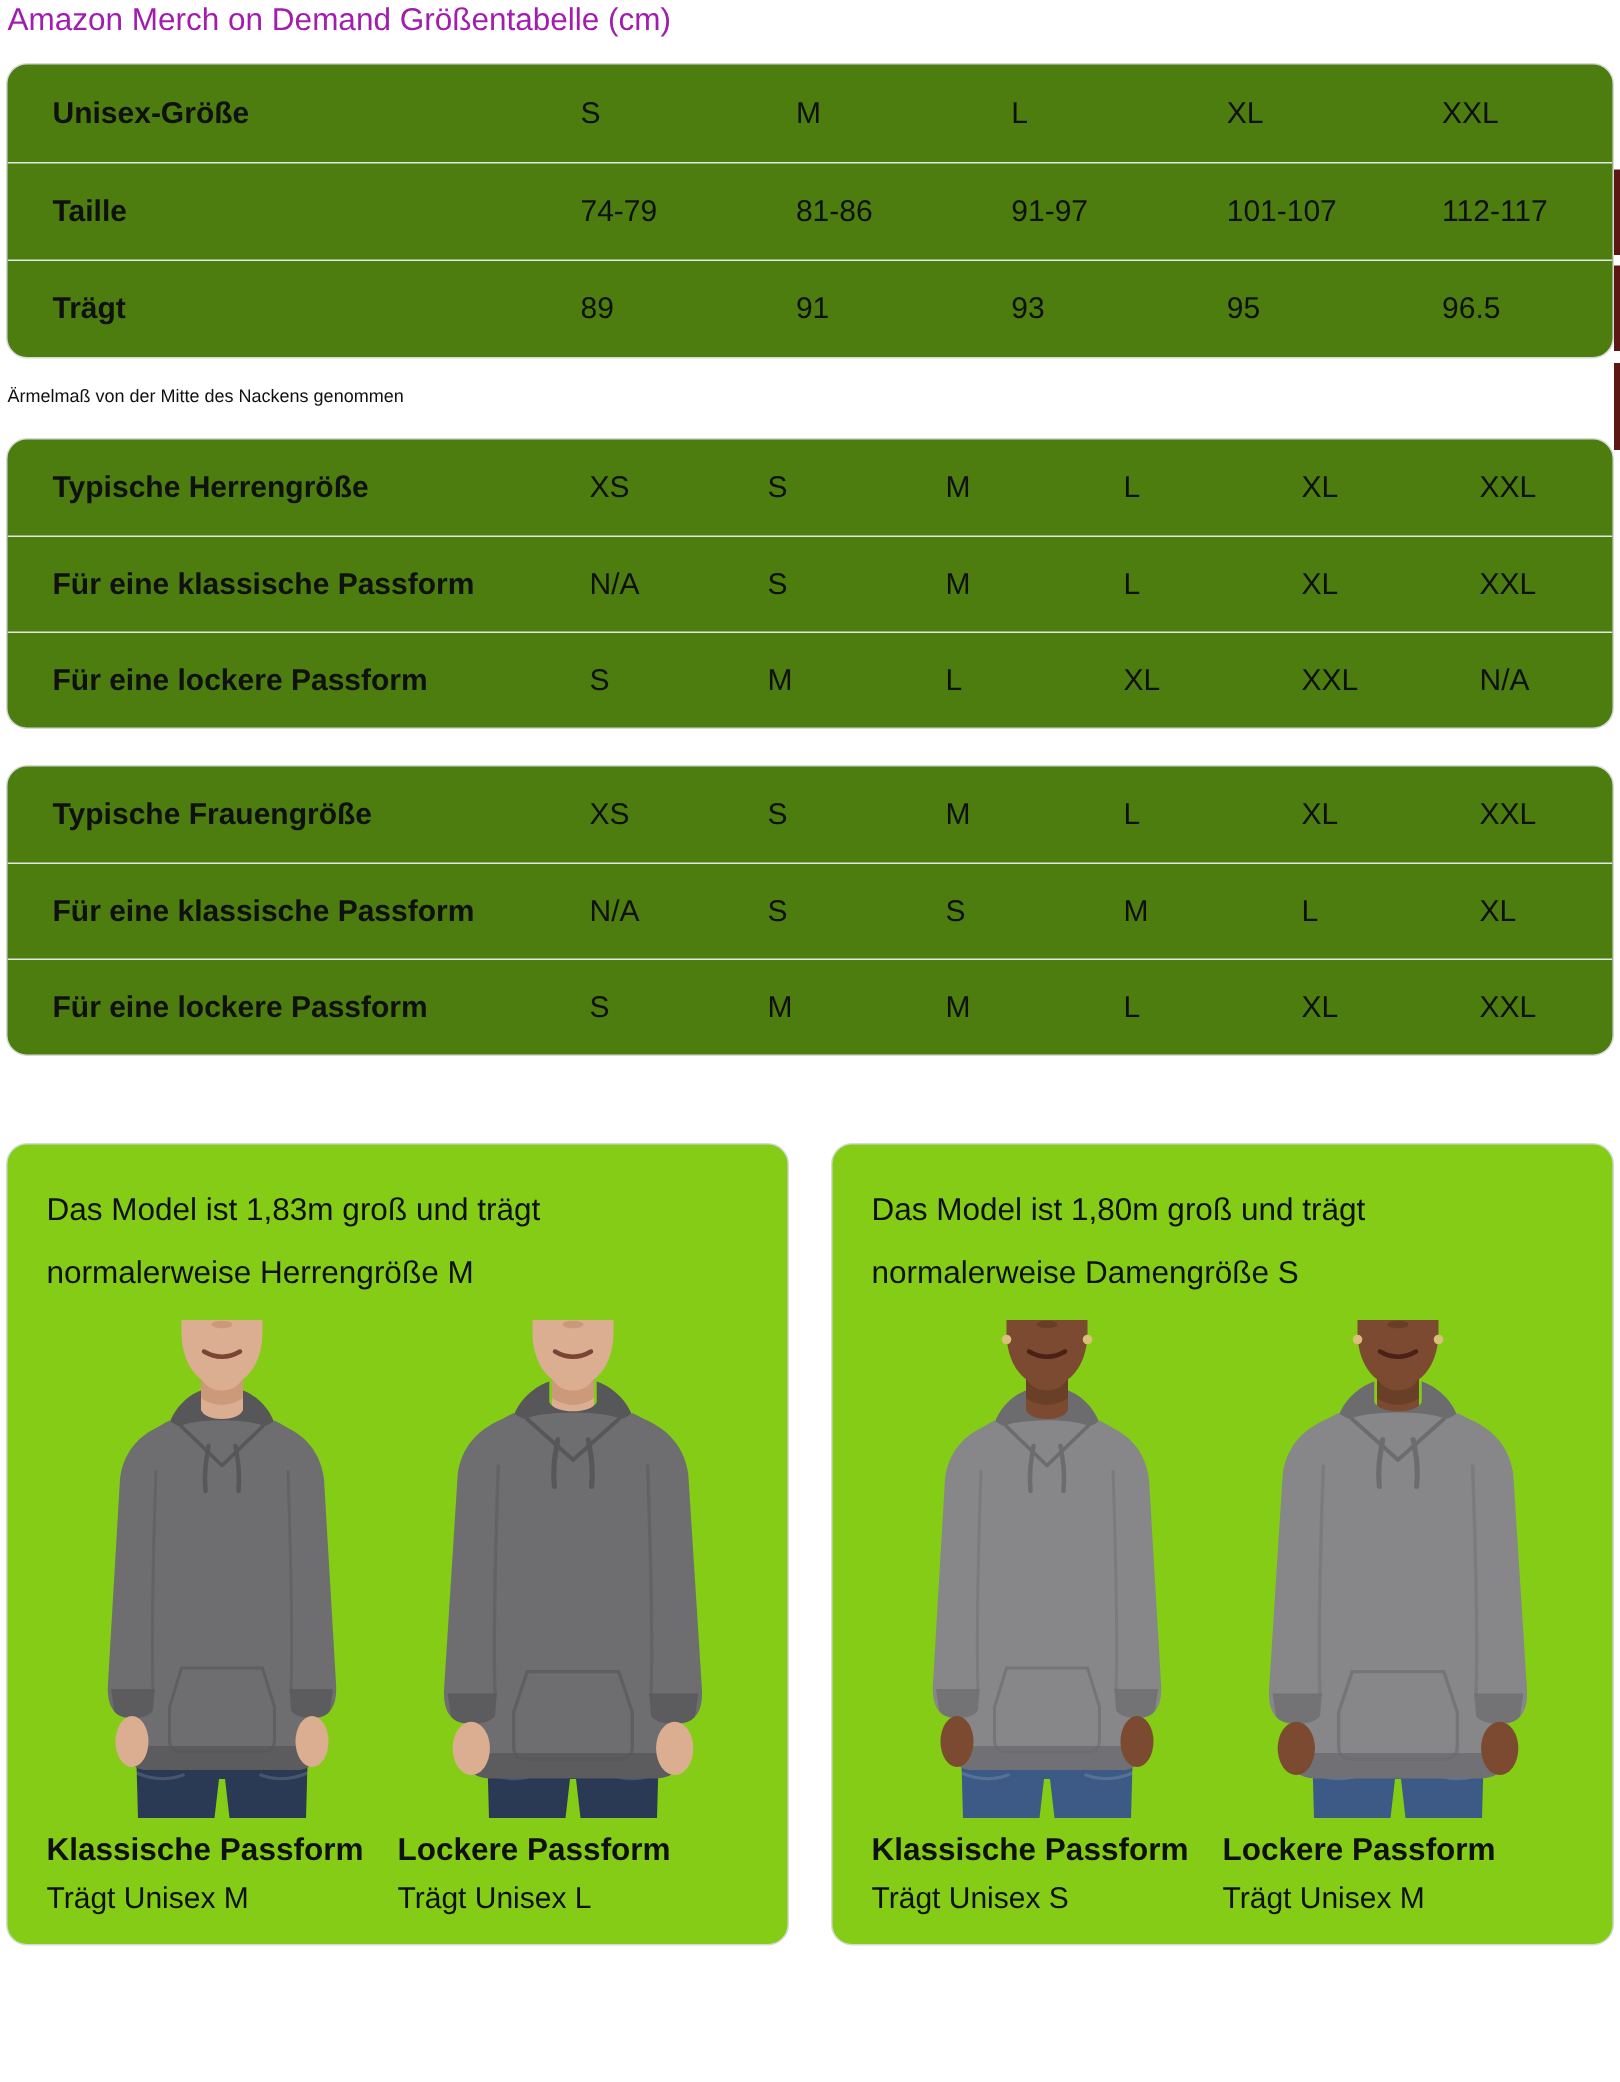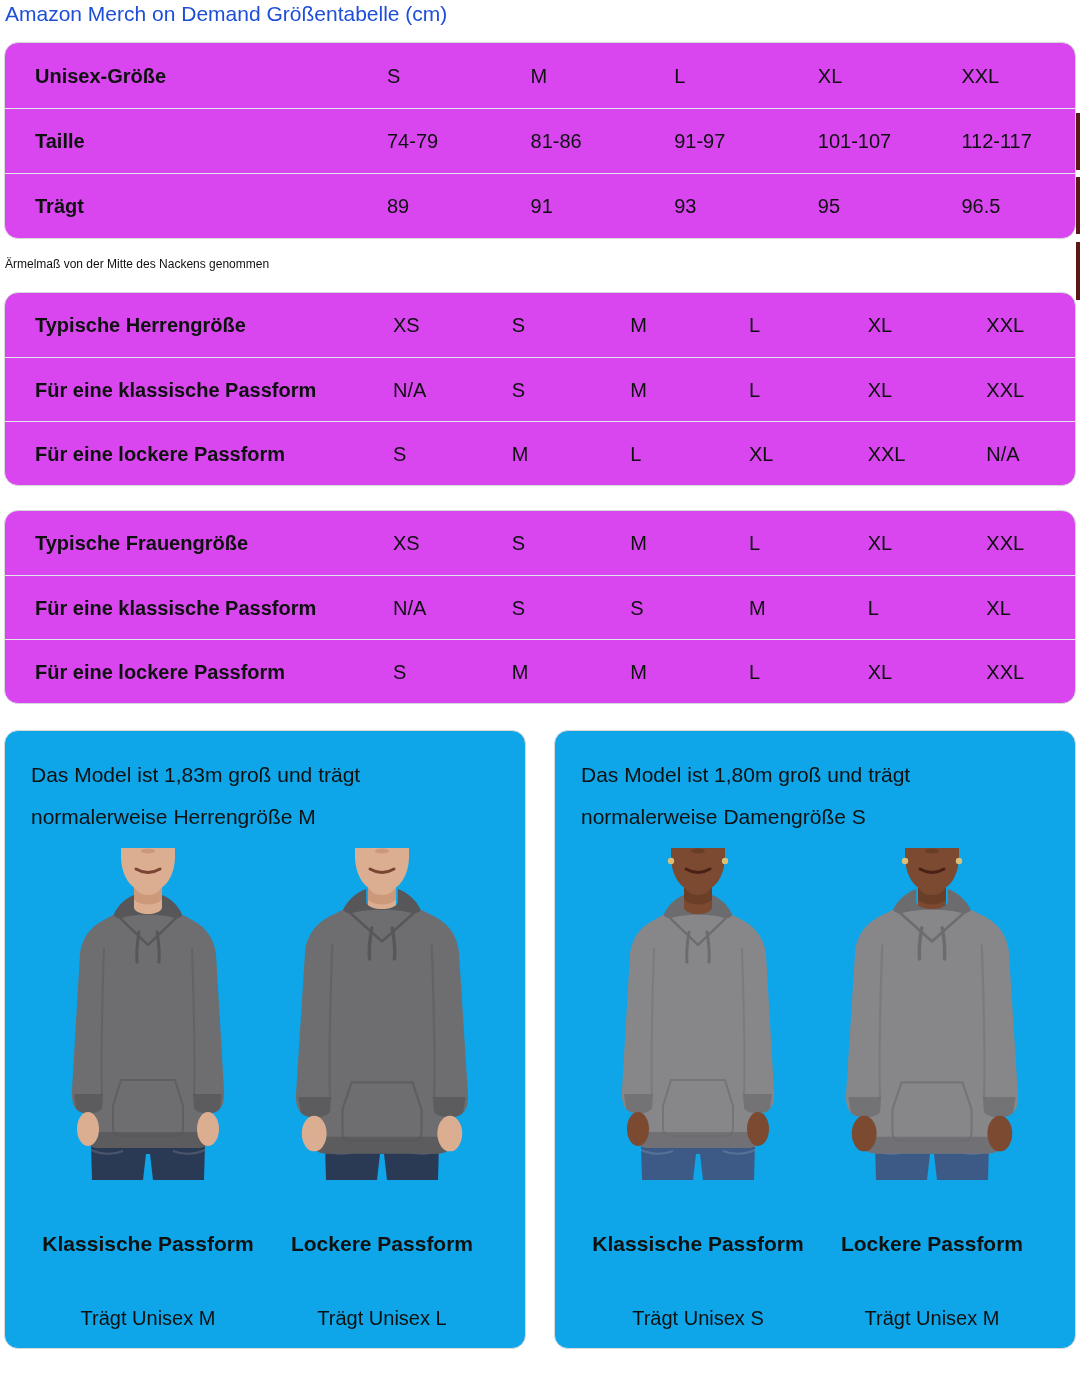--- a/index.html
+++ b/index.html
@@ -11,55 +11,56 @@
   *{box-sizing:border-box;}
   html,body{margin:0;padding:0;}
   body{
     width:1080px;height:1388px;position:relative;overflow:hidden;
     background:#fff;color:var(--text);
     font-family:"Liberation Sans","DejaVu Sans",sans-serif;
     -webkit-font-smoothing:antialiased;
   }
   .page{padding:1px 4px 0 4px;}
   .page-title{
-    font-size:21px;font-weight:400;line-height:26px;margin:0 0 0 1px;color:#1d4ed8;
+    font-size:21px;font-weight:400;line-height:26px;margin:0 0 0 1px;color:#a21caf;
   }
   
   .data-table{
     border:1px solid var(--table-border);
     border-radius:14px;
     overflow:hidden;
-    background:#d946ef;
+    background:#4d7c0f;
   }
   .tbl-unisex{margin-top:15px;}
   .trow{display:grid;align-items:center;}
   .trow.h65{min-height:65px;}
   .trow.h64{min-height:64px;}
   .trow + .trow{border-top:1px solid var(--row-divider);}
   .cols-5{grid-template-columns:352px repeat(5,1fr);}
   .cols-6{grid-template-columns:358px repeat(6,1fr);}
   .cell{font-size:20px;padding-left:30px;line-height:24px;white-space:nowrap;}
   .cell.label{font-weight:700;}
   .size-note{font-size:12px;margin:13px 0 0 1px;line-height:24px;}
   .section-heading{font-size:21px;font-weight:400;margin:33px 0 0 1px;line-height:26px;}
   .tbl-mens{margin-top:16px;}
   .tbl-womens{margin-top:24px;}
   
   .cards{display:flex;gap:28px;margin-top:26px;}
   .model-card{
     flex:1;
     border:1px solid var(--table-border);
     border-radius:14px;
-    background:#0ea5e9;
+    background:#84cc16;
     padding:23px 26px 18px 26px;
     min-height:527px;
+    margin-top:32px;
   }
   .card-desc{font-size:21px;line-height:42px;margin:0;}
   .figures{display:flex;margin-top:10px;}
-  .figure{flex:1;display:flex;flex-direction:column;align-items:center;min-width:0;gap:42px;}
+  .figure{flex:1;display:flex;flex-direction:column;align-items:flex-start;min-width:0;}
   .figure-image{width:100%;height:332px;display:flex;justify-content:center;align-items:flex-end;}
   .figure-image svg{height:100%;width:auto;display:block;}
   .figure-caption{font-size:21px;font-weight:700;margin-top:9px;line-height:26px;white-space:nowrap;}
   .figure-sub{font-size:20px;margin-top:7px;line-height:24px;white-space:nowrap;}
   
   .mens{--skin:#dcae91;--skin-dark:#c08a6a;--hoodie:#6e6e70;--hoodie-dark:#57575a;--jeans:#2b3a54;--mouth:#7a4434;}
   .womens{--skin:#7b4a31;--skin-dark:#5d371f;--hoodie:#87878a;--hoodie-dark:#6c6c6f;--jeans:#3c5a85;--mouth:#4a2018;}
   .womens .earring{opacity:1 !important;}
   .fit-loose .garment{
     transform-box:view-box;

